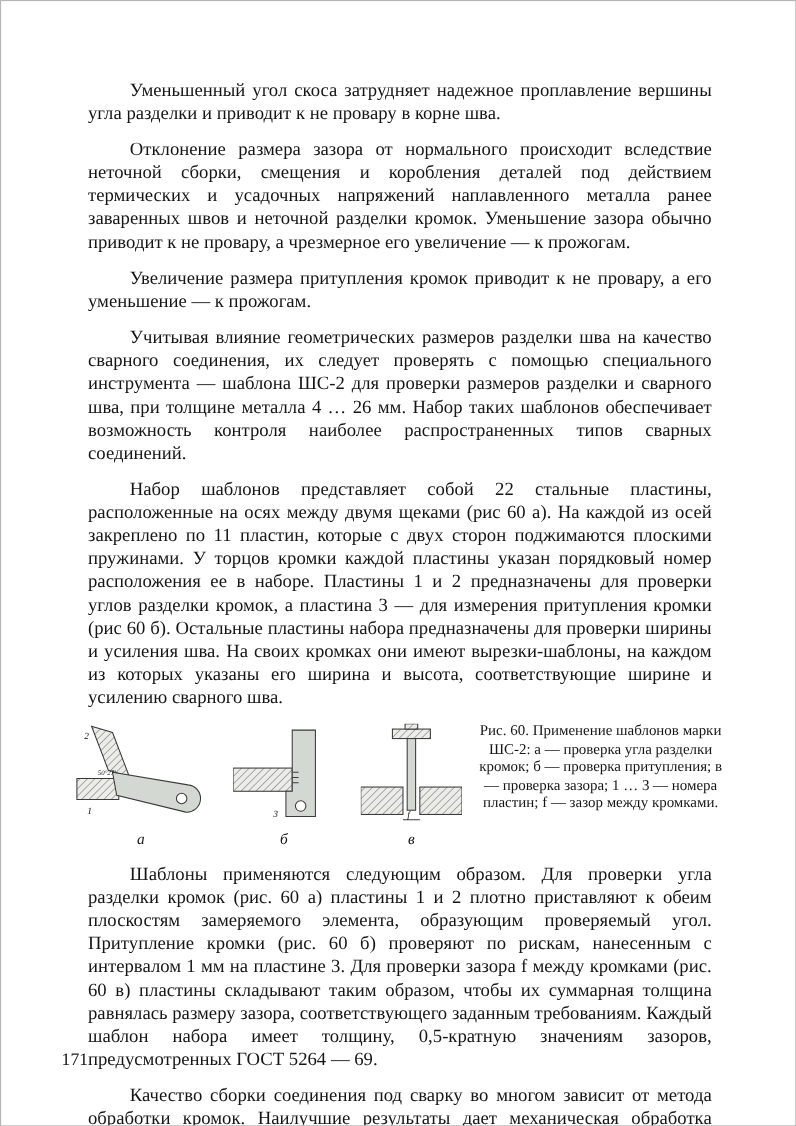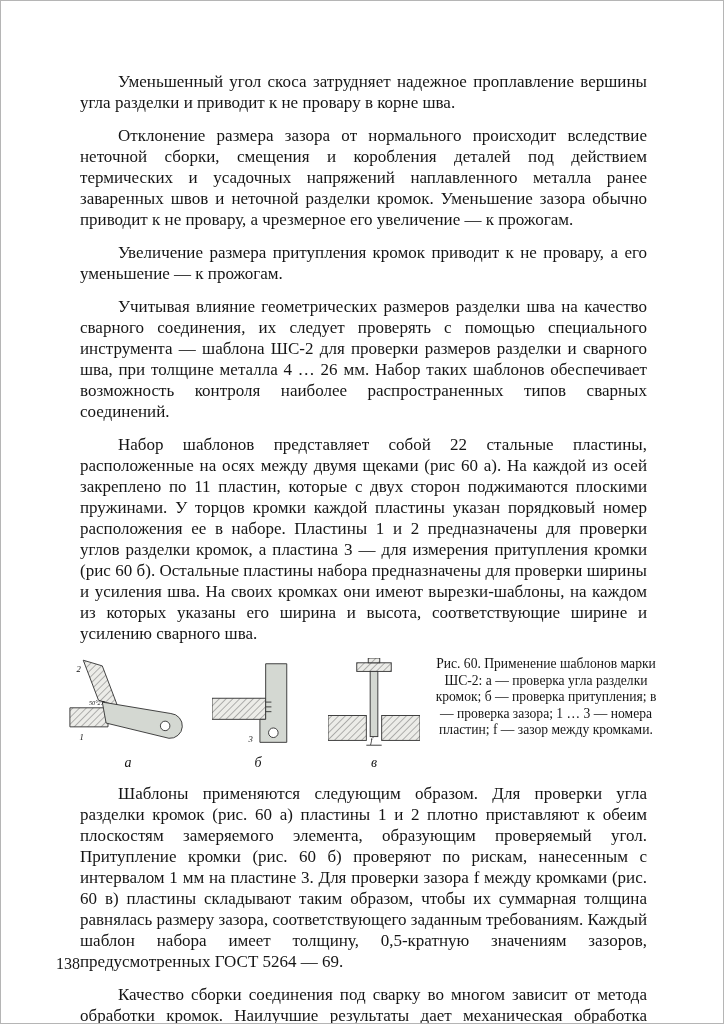--- a/index.html
+++ b/index.html
@@ -156,14 +156,14 @@
       </div>
 
       <div class="caption">Рис. 60. Применение шаблонов марки ШС-2: а — проверка угла разделки кромок; б — проверка притупления; в — проверка зазора; 1 … 3 — номера пластин; f — зазор между кромками.</div>
     </div>
 
     <p class="para">Шаблоны применяются следующим образом. Для проверки угла разделки кромок (рис. 60 а) пластины 1 и 2 плотно приставляют к обеим плоскостям замеряемого элемента, образующим проверяемый угол. Притупление кромки (рис. 60 б) проверяют по рискам, нанесенным с интервалом 1 мм на пластине 3. Для проверки зазора f между кромками (рис. 60 в) пластины складывают таким образом, чтобы их суммарная толщина равнялась размеру зазора, соответствующего заданным требованиям. Каждый шаблон набора имеет толщину, 0,5-кратную значениям зазоров, предусмотренных ГОСТ 5264 — 69.</p>
     <p class="para">Качество сборки соединения под сварку во многом зависит от метода обработки кромок. Наилучшие результаты дает механическая обработка (строжка, фрезеровка, токарная обработка), следовательно, внедрение переносных приспособлений и станков для механической обработки кромок позволит значительно повысить качество подготовки разделки швов.</p>
 
   </div>
 
-  <div class="page-number">138</div>
+  <div class="page-number">171</div>
 </div>
 
 </body></html>

